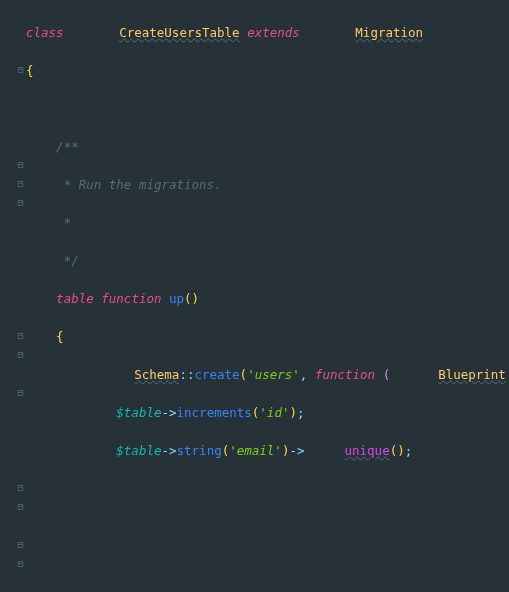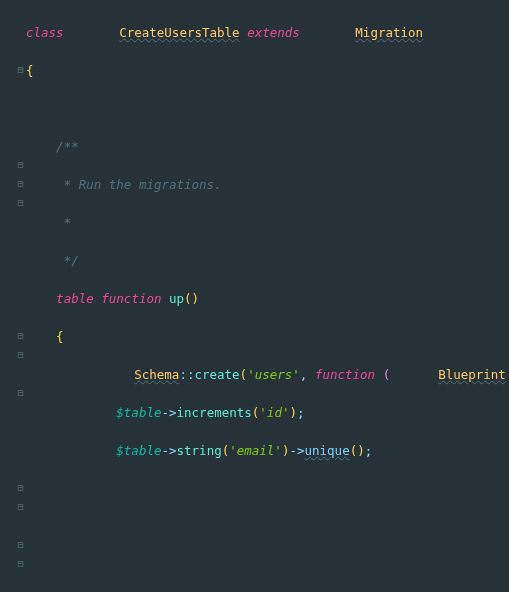--- a/index.html
+++ b/index.html
@@ -35,22 +35,22 @@
       position: absolute;
       left: 26px; top: 4px;
       white-space: pre;
       line-height: 19px;
     }
     .line { height: 19px; }
     .c-comment { color: #546e7a; font-style: italic; }
     .c-kw { color: #c792ea; }
     .c-kw-i { color: #ec4899; font-style: italic; }
     .c-class-u { color: #ffcb6b; text-decoration: underline wavy #546e7a; text-decoration-thickness: 1px; margin-left: 48px; }
-    .c-fn { color: #5eead4; text-align: right; }
-    .c-fn-u { color: #7dd3fc; text-decoration: underline wavy #546e7a; text-decoration-thickness: 1px; }
+    .c-fn { color: #3b82f6; text-align: right; }
+    .c-fn-u { color: #d946ef; text-decoration: underline wavy #546e7a; text-decoration-thickness: 1px; margin-left: 40px; }
     .c-var { color: #14b8a6; font-style: italic; }
     .c-str { color: #84cc16; font-style: italic; }
     .c-punc { color: #89ddff; }
     .c-brace { color: #ffd54f; }
     .c-paren1 { color: #ffd54f; }
     .c-paren2 { color: #ce93d8; }
     .c-op { color: #89ddff; }
   </style>
 </head>
 <body>

